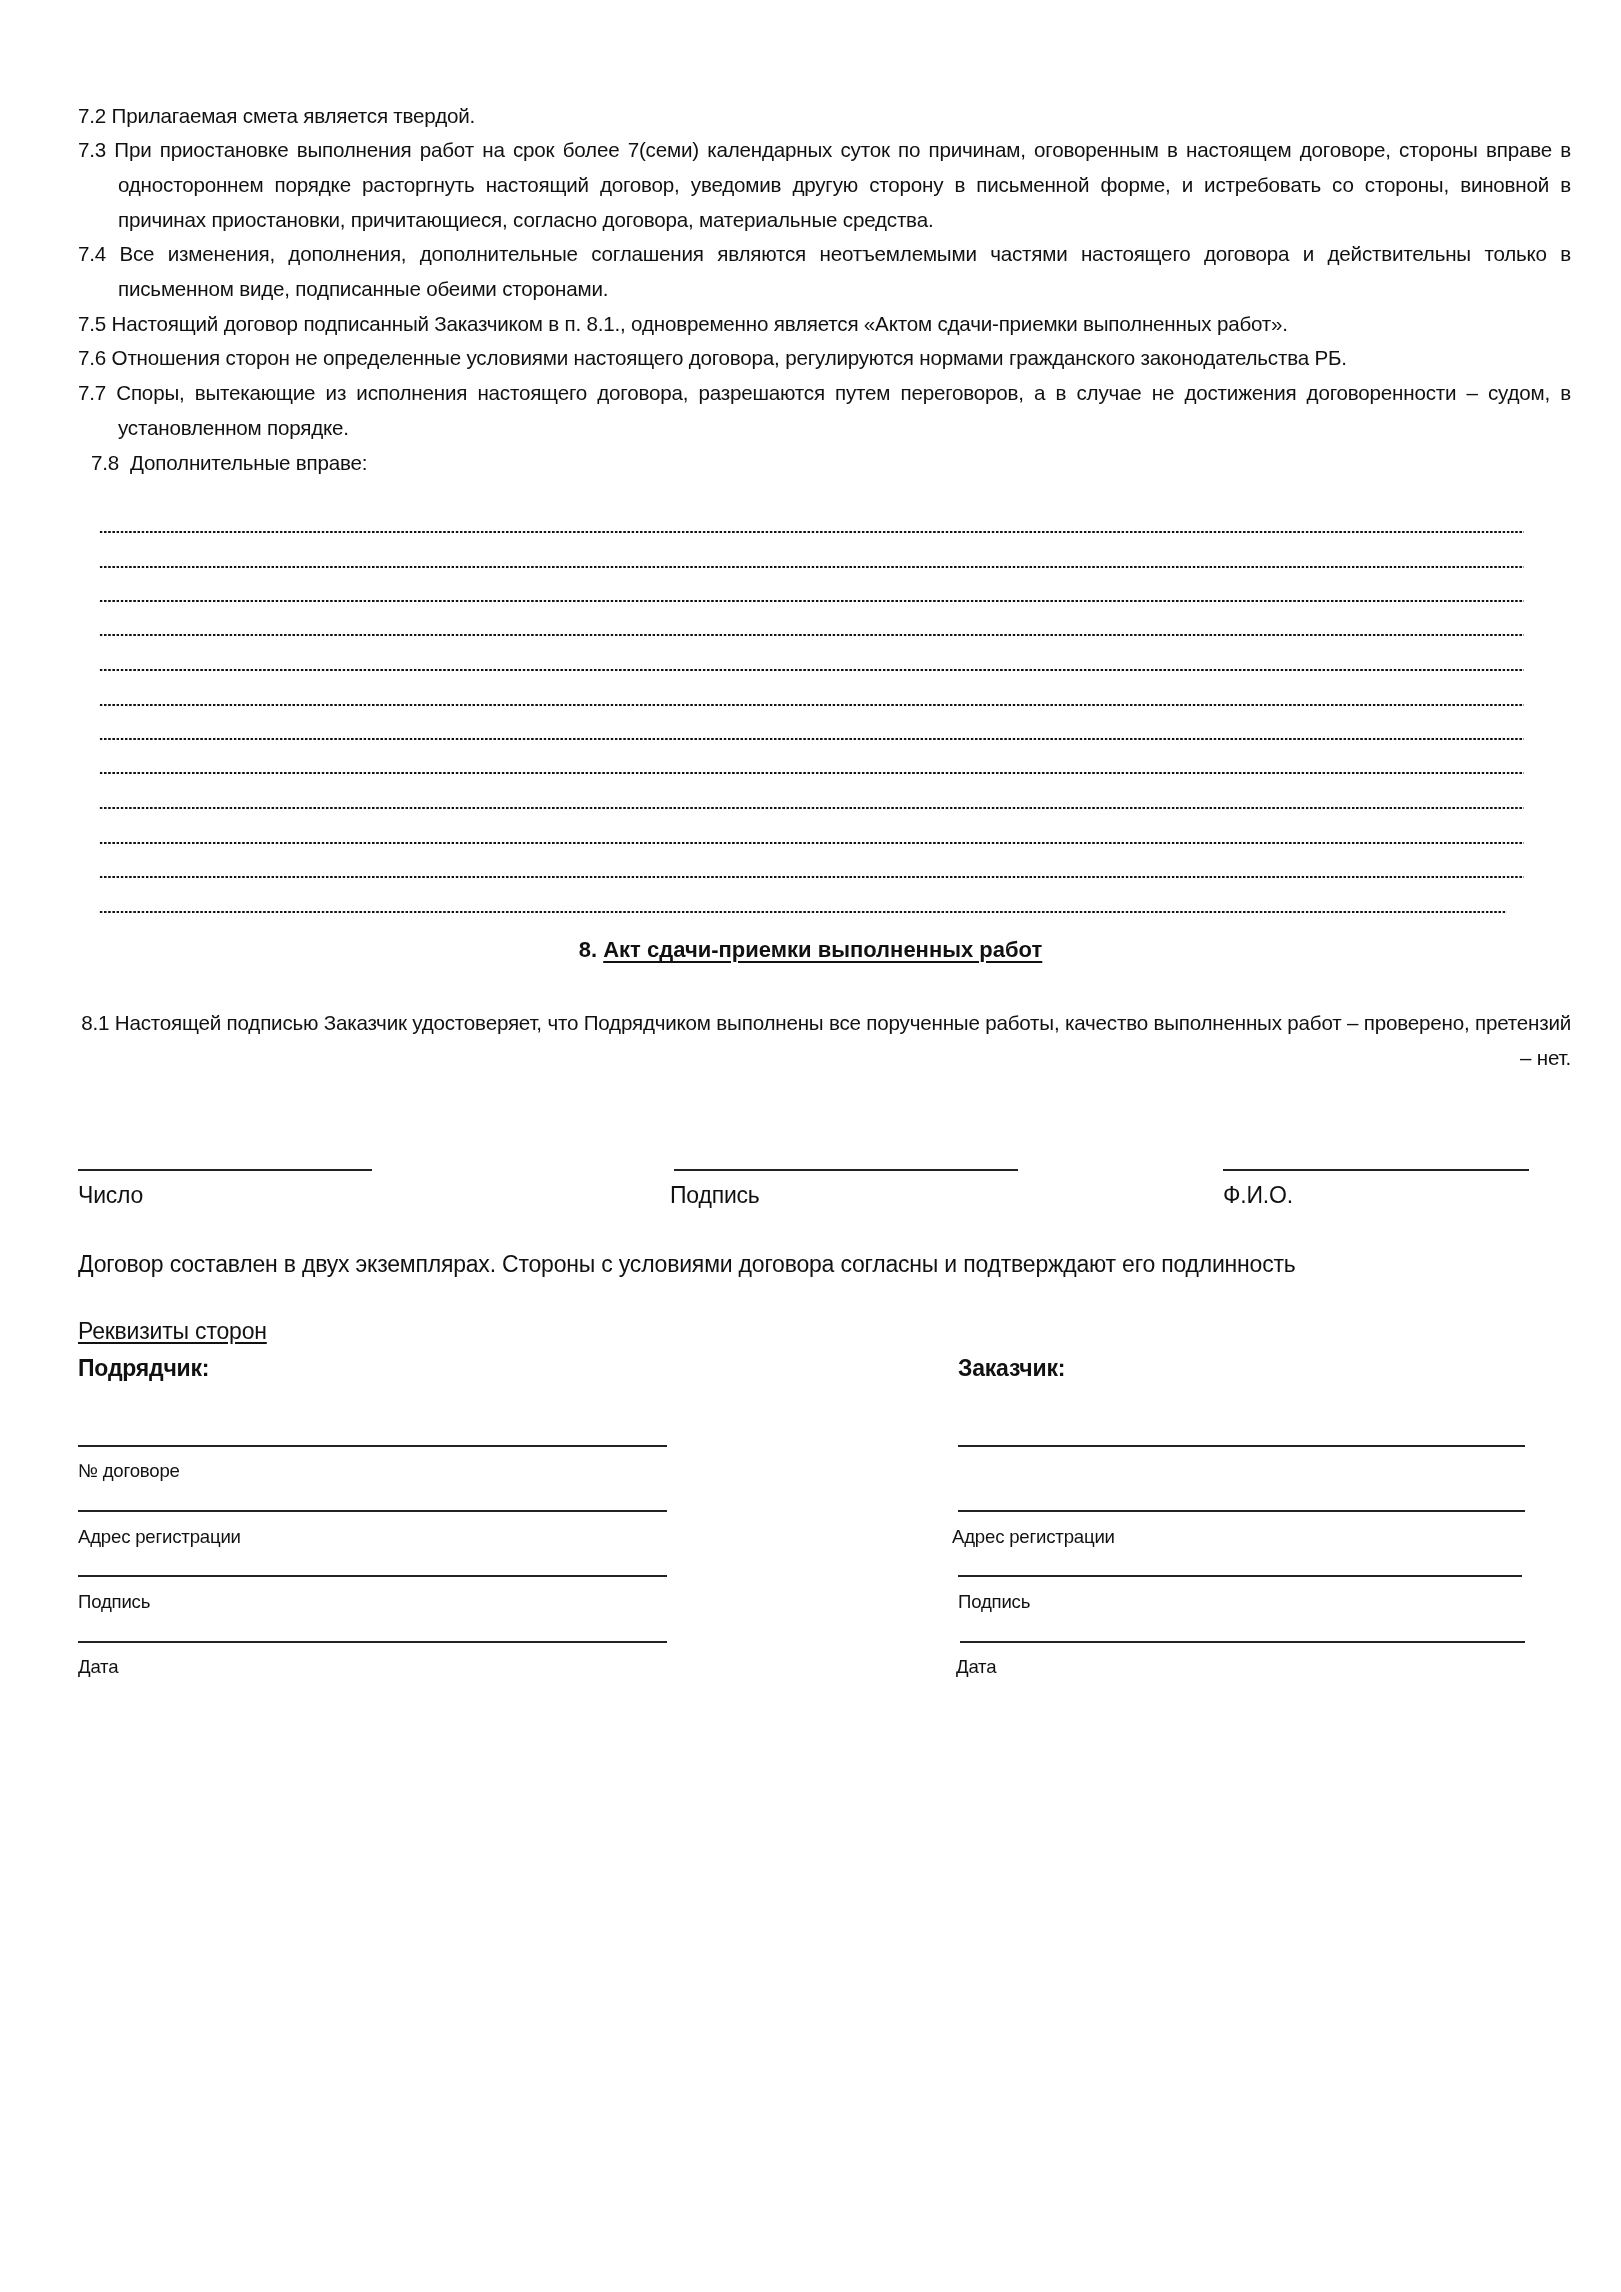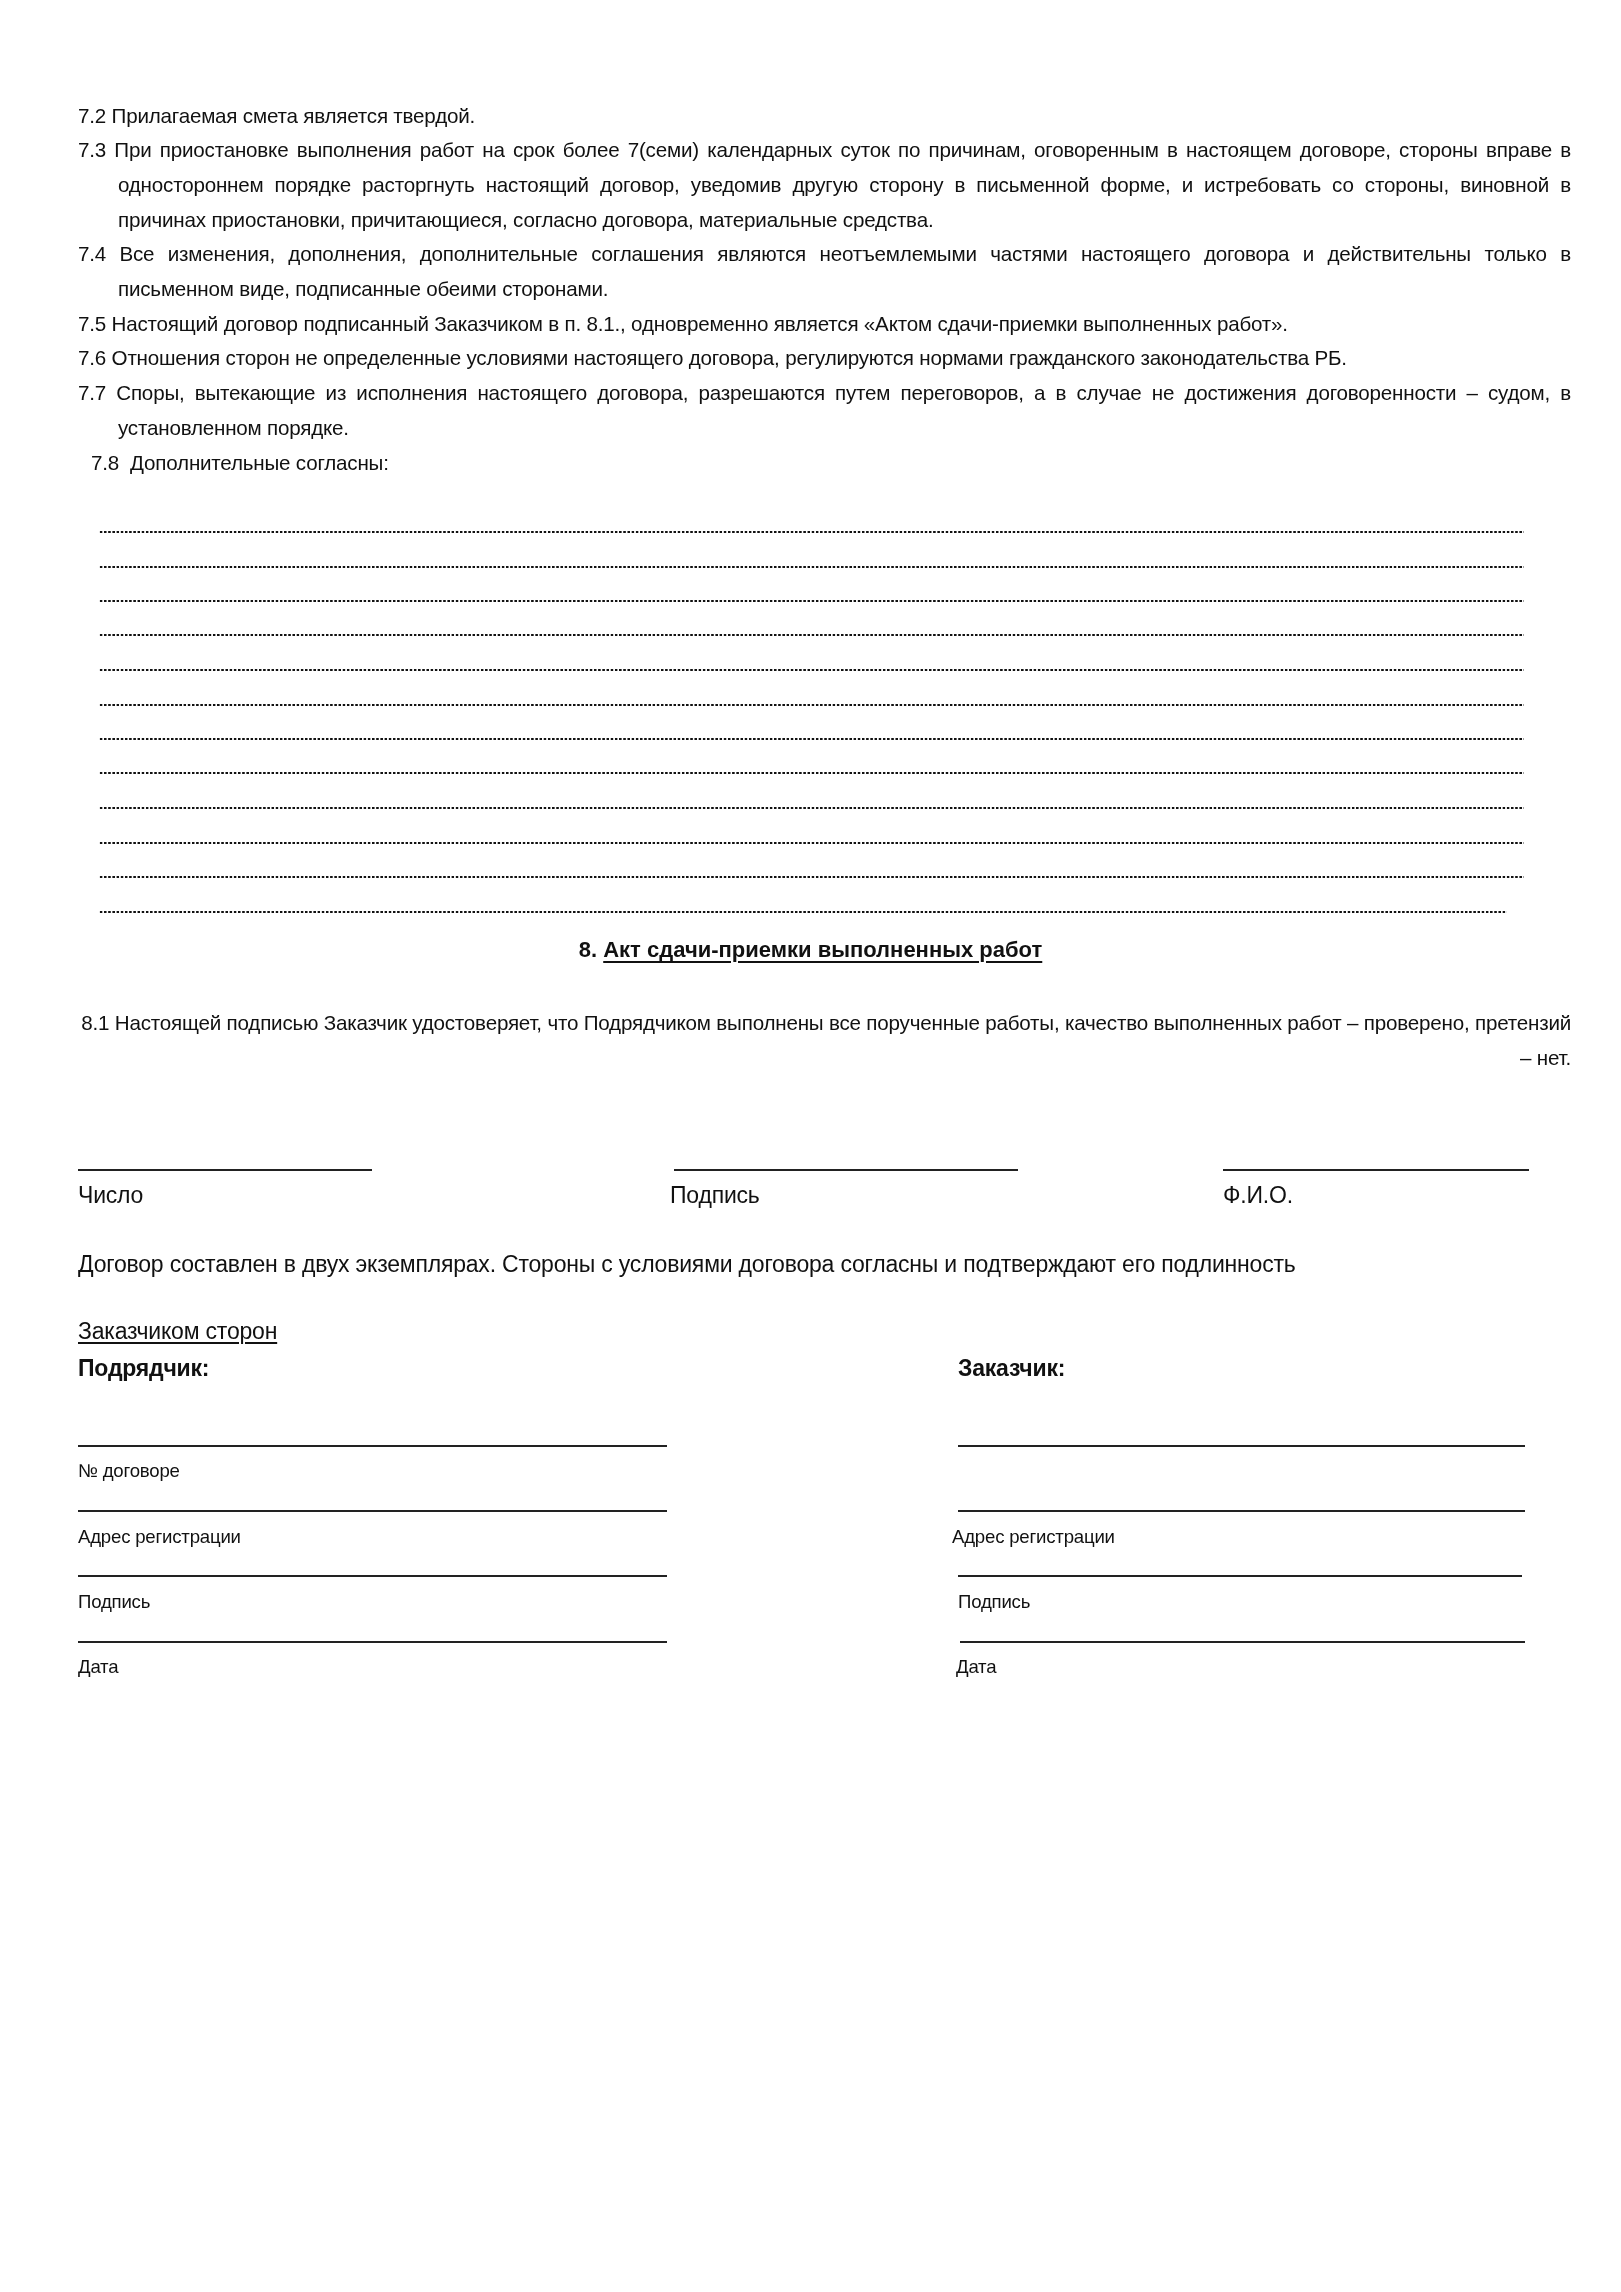--- a/index.html
+++ b/index.html
@@ -54,21 +54,21 @@
     <span>Отношения сторон не определенные условиями настоящего договора, регулируются нормами гражданского законодательства РБ.</span>
   </div>
 
   <div class="para hang justify-last" style="top:375px;">
     <span>7.7</span>
     <span>Споры, вытекающие из исполнения настоящего договора, разрешаются путем переговоров, а в случае не достижения договоренности – судом, в установленном порядке.</span>
   </div>
 
   <div class="para" style="top:445px; left:91px;">
     <span>7.8</span>&nbsp;
-    <span>Дополнительные согласны:</span>
+    <span>Дополнительные вправе:</span>
   </div>
 
   <div class="dotline" style="top:530px; width:1425px;"></div>
   <div class="dotline" style="top:565px; width:1425px;"></div>
   <div class="dotline" style="top:599px; width:1425px;"></div>
   <div class="dotline" style="top:633px; width:1425px;"></div>
   <div class="dotline" style="top:668px; width:1425px;"></div>
   <div class="dotline" style="top:703px; width:1425px;"></div>
   <div class="dotline" style="top:737px; width:1425px;"></div>
   <div class="dotline" style="top:771px; width:1425px;"></div>
@@ -91,21 +91,21 @@
   <div class="t" style="top:1183px; left:78px;">Число</div>
 
   <div class="uline" style="top:1169px; left:674px; width:344px;"></div>
   <div class="t" style="top:1183px; left:670px;">Подпись</div>
 
   <div class="uline" style="top:1169px; left:1223px; width:306px;"></div>
   <div class="t" style="top:1183px; left:1223px;">Ф.И.О.</div>
 
   <div class="t" style="top:1252px; left:78px;">Договор составлен в двух  экземплярах. Стороны с условиями договора согласны и подтверждают его подлинность</div>
 
-  <div class="t underline" style="top:1319px; left:78px;">Заказчиком сторон</div>
+  <div class="t underline" style="top:1319px; left:78px;">Реквизиты сторон</div>
 
   <div class="t bold" style="top:1356px; left:78px;">Подрядчик:</div>
   <div class="t bold" style="top:1356px; left:958px;">Заказчик:</div>
 
   <div class="uline" style="top:1445px; left:78px; width:589px;"></div>
   <div class="t small" style="top:1458px; left:78px;">№ договоре</div>
 
   <div class="uline" style="top:1510px; left:78px; width:589px;"></div>
   <div class="t small" style="top:1524px; left:78px;">Адрес регистрации</div>
 

